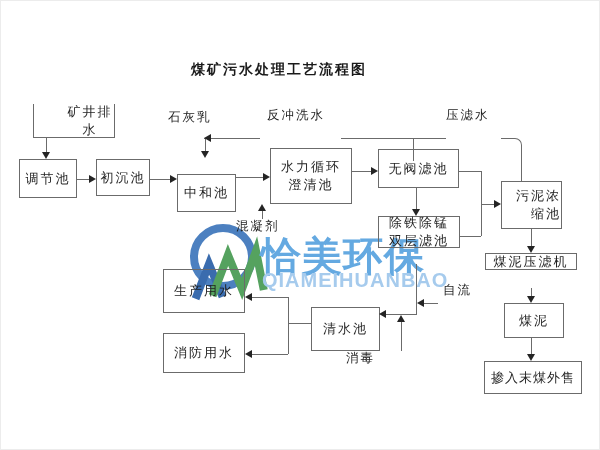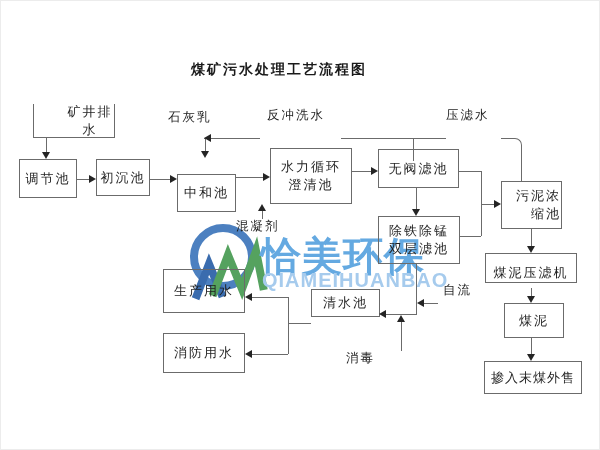--- a/index.html
+++ b/index.html
@@ -72,44 +72,44 @@
   <div class="node" style="left:176px;top:157px;width:59px;height:38px;margin-top:16px;">
       <span>中和池</span>
     </div>
   <div class="node" style="left:269px;top:147px;width:82px;height:56px;">
     <span>水力循环</span>
     <span>澄清池</span>
   </div>
   <div class="node" style="left:377px;top:148px;width:81px;height:39px;">
       <span>无阀滤池</span>
     </div>
-  <div class="node" style="left:377px;top:215px;width:82px;height:48px;">
+  <div class="node" style="left:377px;top:215px;width:82px;height:32px;">
     <span>除铁除锰</span>
     <span>双层滤池</span>
   </div>
   <div class="node" style="left:500px;top:180px;width:61px;height:48px;align-items:flex-end;">
     <span>污泥浓</span>
     <span>缩池</span>
   </div>
-  <div class="node" style="left:484px;top:252px;width:92px;height:30px;justify-content:flex-end;">
+  <div class="node" style="left:484px;top:252px;width:92px;height:17px;">
       <span>煤泥压滤机</span>
     </div>
   <div class="node" style="left:503px;top:302px;width:60px;height:35px;">
       <span>煤泥</span>
     </div>
   <div class="node" style="left:483px;top:360px;width:98px;height:33px;letter-spacing:1px;">
       <span>掺入末煤外售</span>
     </div>
   <div class="node" style="left:162px;top:268px;width:82px;height:44px;">
       <span>生产用水</span>
     </div>
   <div class="node" style="left:162px;top:332px;width:82px;height:40px;">
       <span>消防用水</span>
     </div>
-  <div class="node" style="left:310px;top:288px;width:69px;height:28px;">
+  <div class="node" style="left:310px;top:306px;width:69px;height:44px;">
       <span>清水池</span>
     </div>
 
   <div class="lbl" style="left:167px;top:108px;">石灰乳</div>
   <div class="lbl" style="left:266px;top:106px;">反冲洗水</div>
   <div class="lbl" style="left:445px;top:106px;">压滤水</div>
   <div class="lbl" style="left:235px;top:217px;">混凝剂</div>
   <div class="lbl" style="left:442px;top:281px;">自流</div>
   <div class="lbl" style="left:345px;top:349px;">消毒</div>
 

